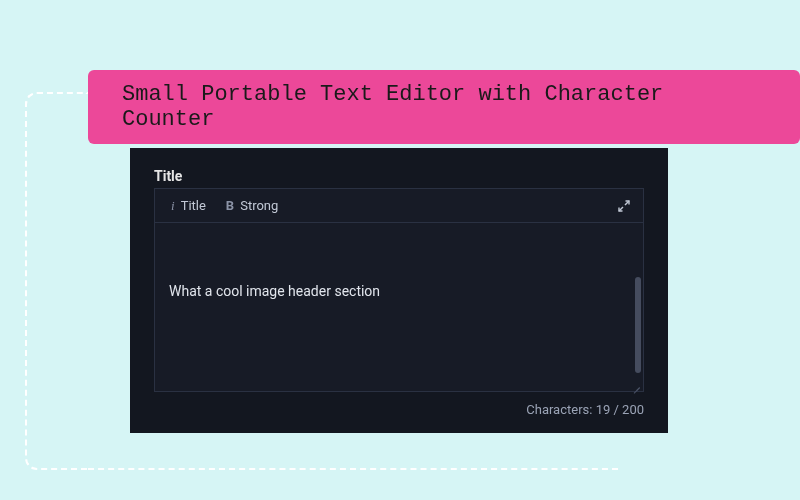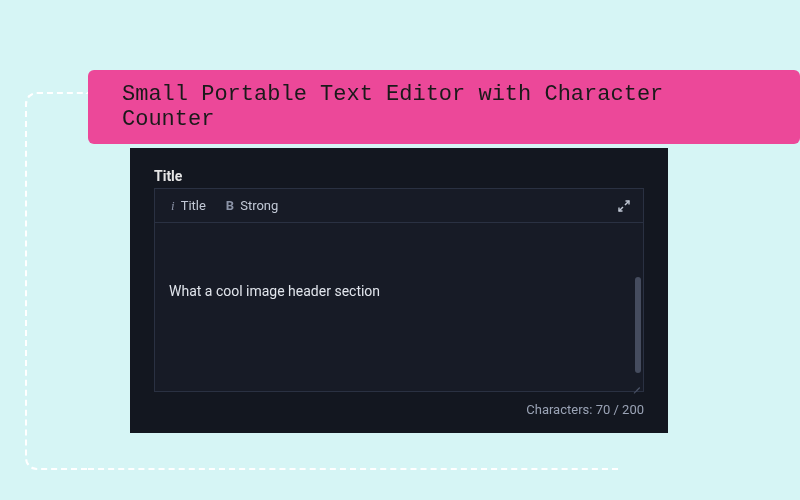--- a/index.html
+++ b/index.html
@@ -129,15 +129,15 @@
       </div>
     </div>
     <div class="input-area">
       <span>What a cool image header section</span>
       <div class="scrollbar"></div>
       <div class="resize-handle"></div>
     </div>
   </div>
 
   <div class="counter">
-    <span>Characters: </span><span>70</span><span> / </span><span>200</span>
+    <span>Characters: </span><span>19</span><span> / </span><span>200</span>
   </div>
 </div>
 
 </body></html>

